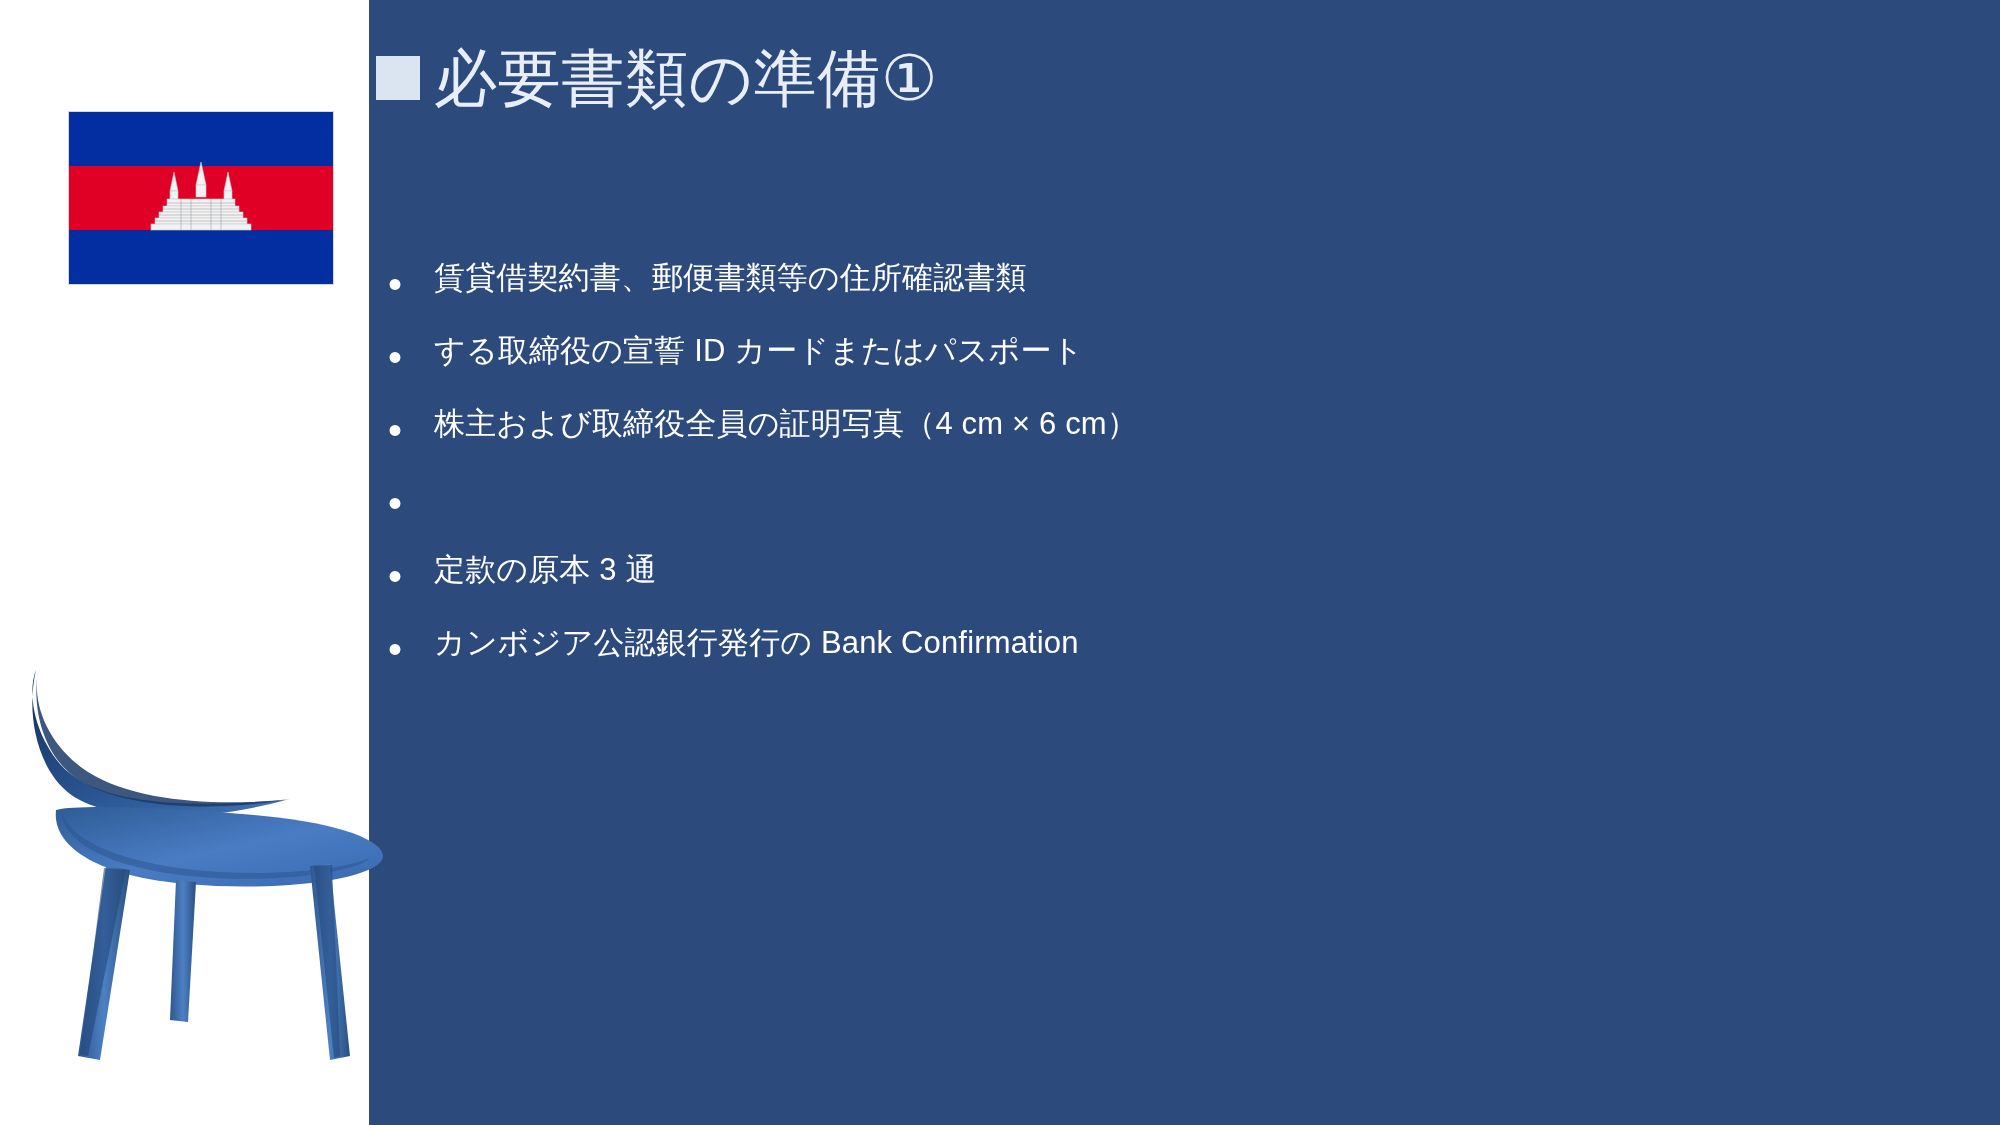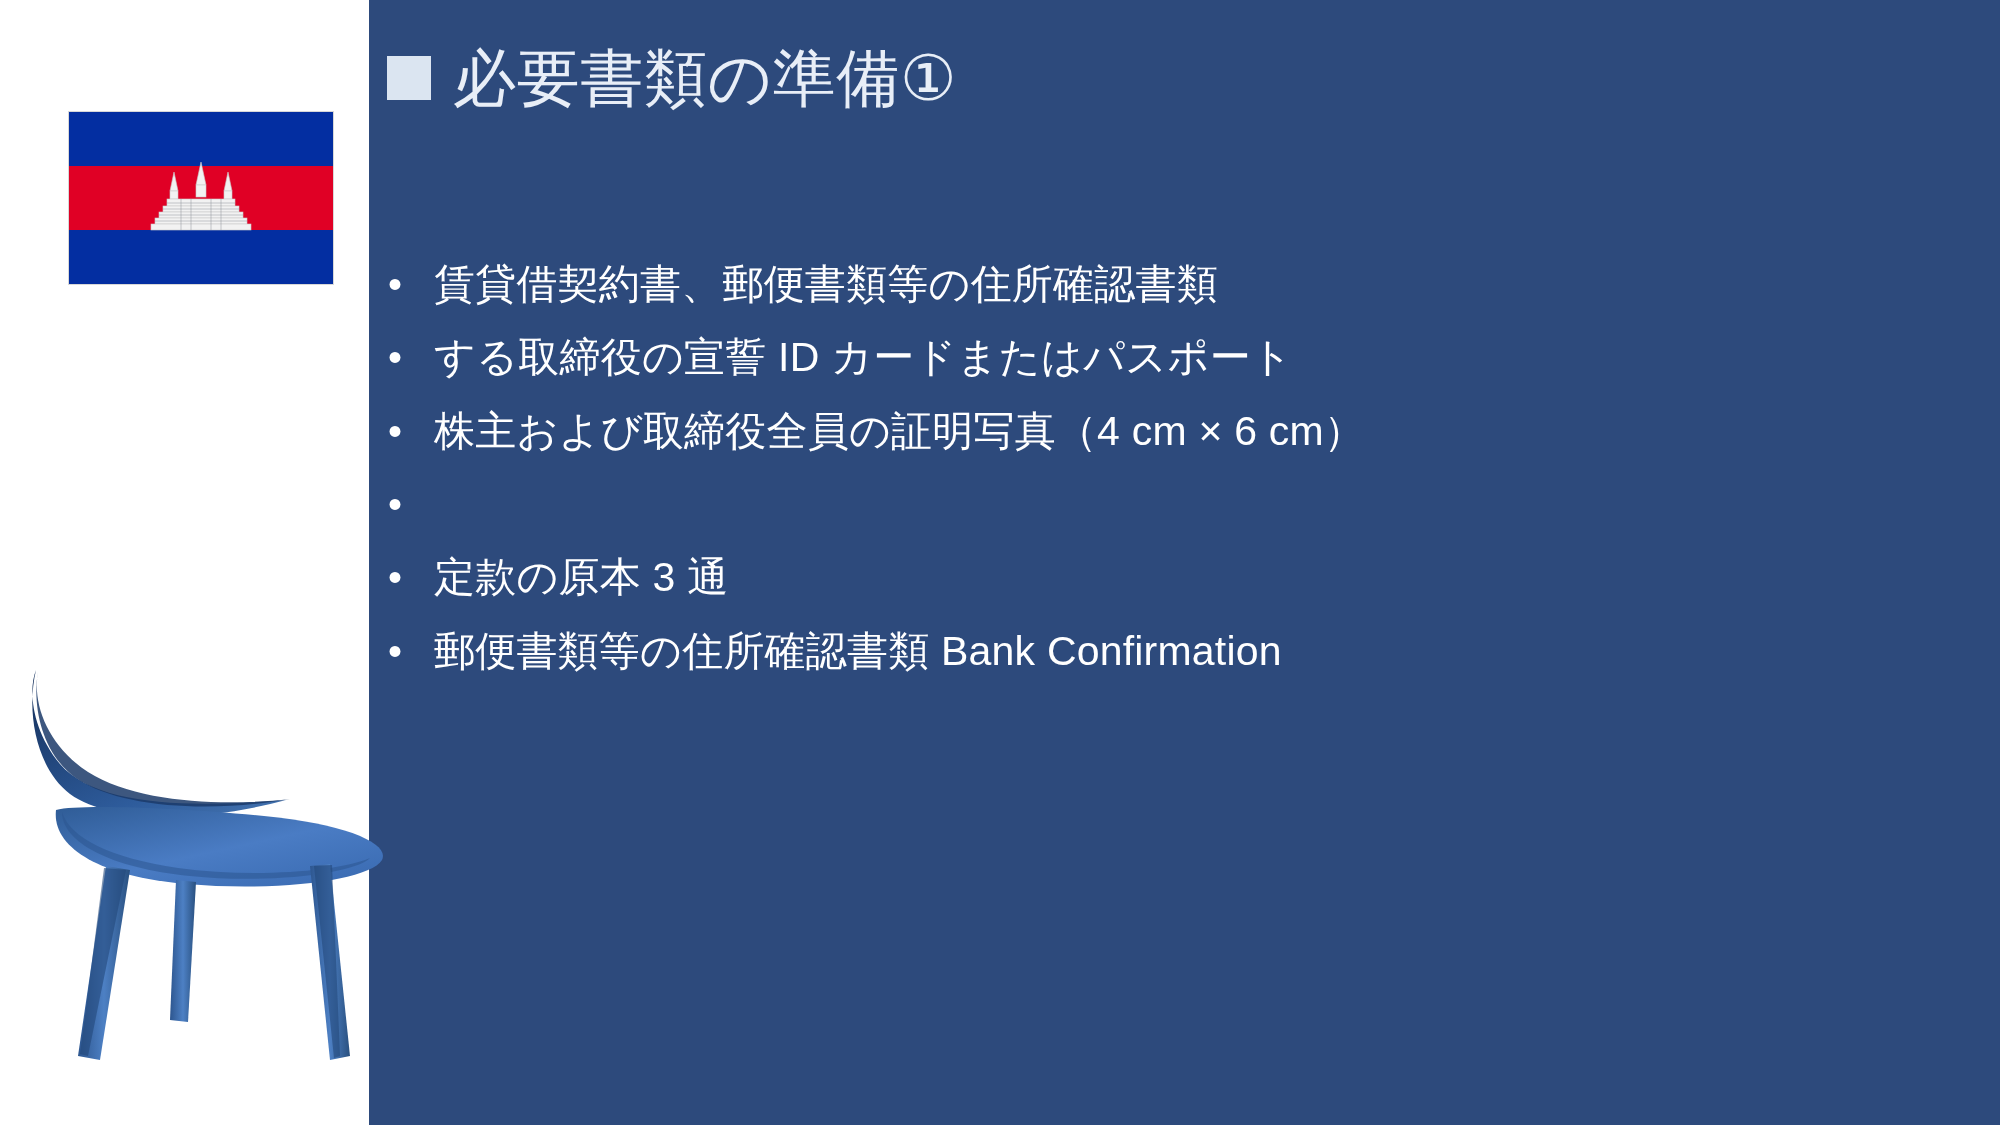--- a/index.html
+++ b/index.html
@@ -65,25 +65,25 @@
   #chair {
     position: absolute;
     left: 18px;
     top: 660px;
     width: 460px;
     height: 440px;
   }
   
   #title-row {
     position: absolute;
-    left: 387px;
+    left: 376px;
     top: 45px;
     display: flex;
     align-items: center;
-    gap: 22px;
+    gap: 14px;
   }
   #title-marker {
     width: 44px;
     height: 44px;
     background: #dbe5f1;
     flex: 0 0 auto;
   }
   #title-text {
     font-size: 63px;
     line-height: 1.05;
@@ -109,21 +109,21 @@
     width: 52px;
     font-size: 40px;
     line-height: 52px;
     color: #ffffff;
     text-align: left;
     padding-left: 6px;
     box-sizing: border-box;
   }
   .bullet-text {
     flex: 1 1 auto;
-    font-size: 41px;
+    font-size: 31px;
     line-height: 1.28;
     color: #ffffff;
     letter-spacing: 0.005em;
   }
   .bullet-text .l2 {
     display: block;
   }
 </style>
 </head>
 <body>
@@ -243,18 +243,18 @@
     <div class="bullet-row">
       <div class="bullet-dot">•</div>
       <div class="bullet-text">
         <span>定款の原本 3 通</span>
       </div>
     </div>
 
     <div class="bullet-row">
       <div class="bullet-dot">•</div>
       <div class="bullet-text">
-        <span>郵便書類等の住所確認書類 Bank Confirmation</span>
+        <span>カンボジア公認銀行発行の Bank Confirmation</span>
       </div>
     </div>
 
   </div>
 </div>
 
 </body></html>

